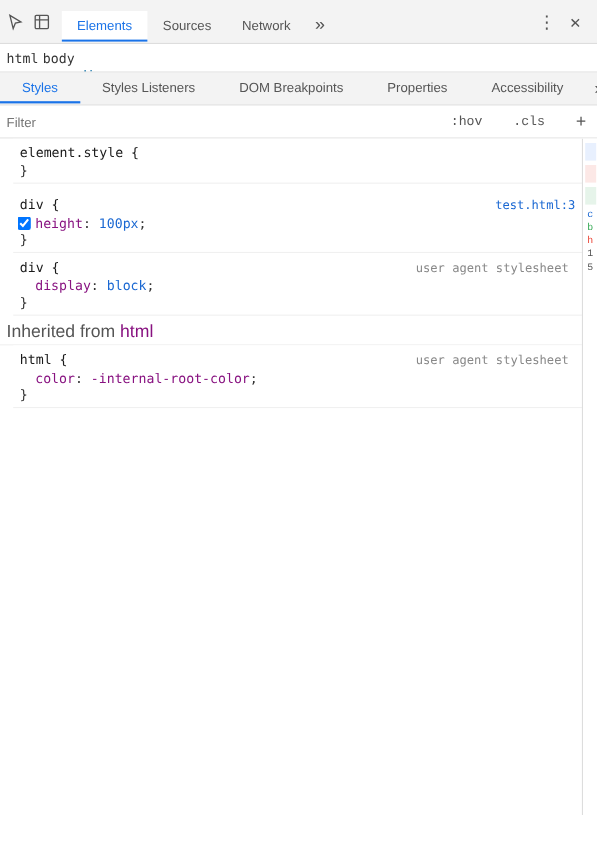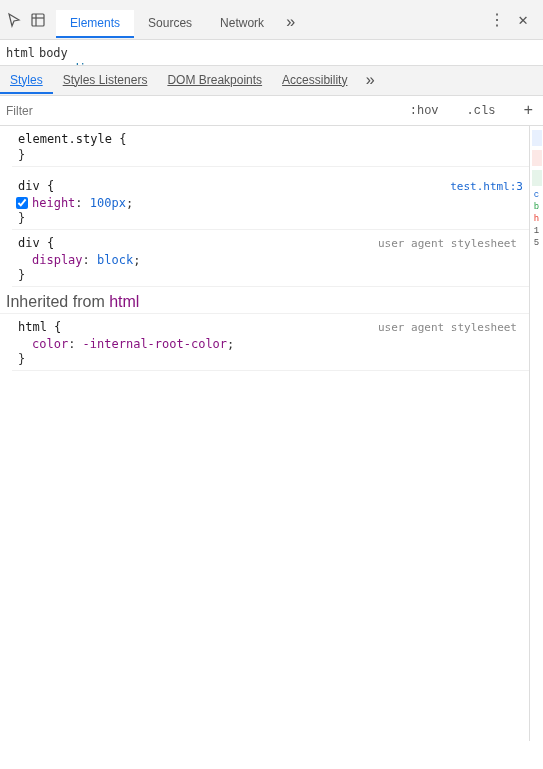--- a/index.html
+++ b/index.html
@@ -114,28 +114,27 @@
     
     .subtabs-row {
       display: flex;
       align-items: center;
       background: #f3f3f3;
       border-bottom: 1px solid #ddd;
       height: 30px;
       overflow: hidden;
     }
     .subtab {
-      padding: 5px 10px;
+      padding: 5px 20px;
       cursor: pointer;
       font-size: 12px;
       color: #555;
       border-bottom: 2px solid transparent;
       white-space: nowrap;
       font-family: -apple-system, BlinkMacSystemFont, 'Segoe UI', sans-serif;
-      text-decoration: underline;
     }
     .subtab.active {
       color: #1a73e8;
       border-bottom: 2px solid #1a73e8;
     }
     .subtab-more {
       padding: 5px 8px;
       cursor: pointer;
       color: #555;
       font-size: 16px;
@@ -319,20 +318,21 @@
 <div class="breadcrumb-row">
   <span class="breadcrumb-item">html</span>
   <span class="breadcrumb-item">body</span>
   <span class="breadcrumb-item active">div</span>
 </div>
 
 <div class="subtabs-row">
   <div class="subtab active">Styles</div>
   <div class="subtab">Styles Listeners</div>
   <div class="subtab">DOM Breakpoints</div>
+  <div class="subtab">Properties</div>
   <div class="subtab">Accessibility</div>
   <div class="subtab-more">»</div>
 </div>
 
 <div class="filter-row">
   <input class="filter-input" type="text" placeholder="Filter" style="">
   <span class="filter-hov">:hov</span>
   <span class="filter-cls">.cls</span>
   <span class="filter-plus">+</span>
 </div>

